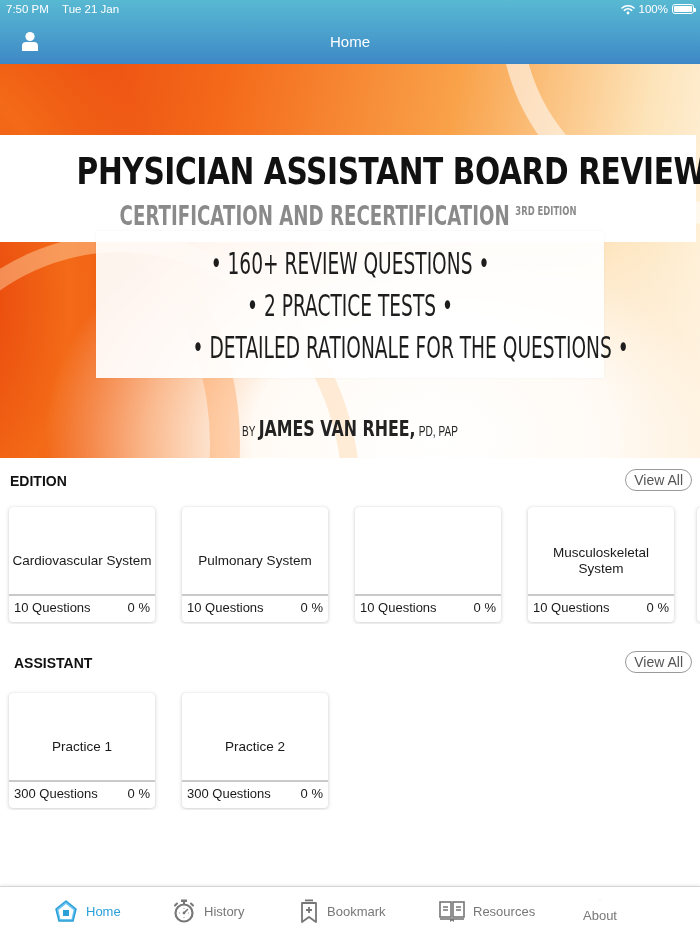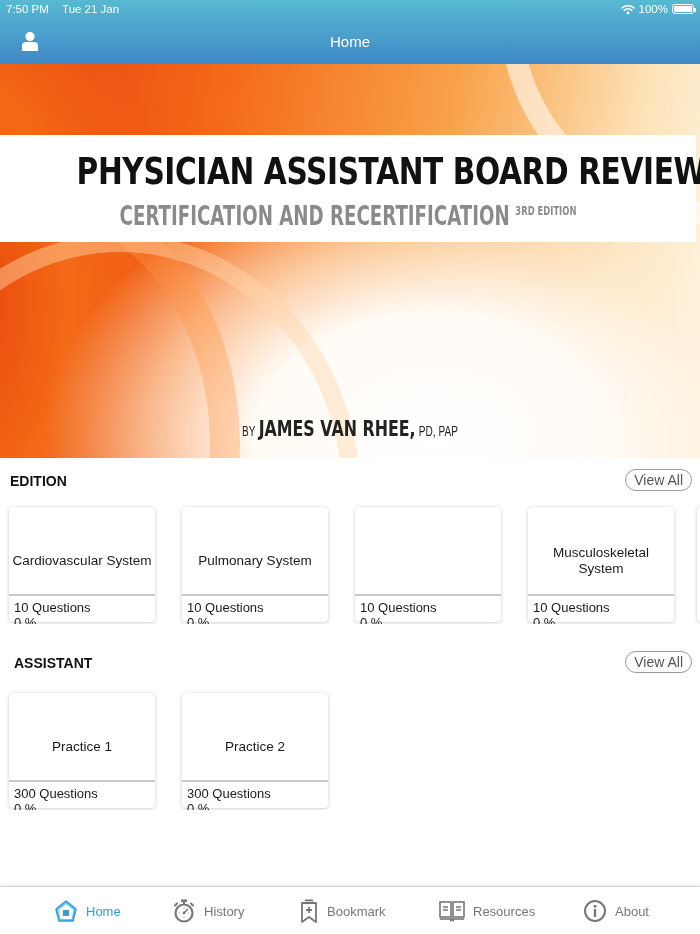--- a/index.html
+++ b/index.html
@@ -75,21 +75,21 @@
     .card {
       position: absolute; width: 146px; height: 115px; background: #fff; border-radius: 4px;
       box-shadow: 0 1px 4px rgba(0,0,0,0.18), 0 0 1px rgba(0,0,0,0.12);
     }
     .card .name {
       position: absolute; left: 2px; right: 2px; top: 0; height: 87px;
       display: flex; align-items: center; justify-content: center; text-align: center;
       font-size: 13.5px; line-height: 16px; color: #1a1a1a; padding-top: 20px;
     }
     .card .divider { position: absolute; left: 0; right: 0; top: 87px; height: 2px; background: #c9c9c9; }
-    .card .footer { position: absolute; left: 5px; right: 5px; top: 93px; font-size: 13px; color: #1a1a1a; display: flex; justify-content: space-between; flex-direction: column; }
+    .card .footer { position: absolute; left: 5px; right: 5px; top: 93px; font-size: 13px; color: #1a1a1a; display: flex; justify-content: space-between; }
 
     
     .tabbar {
       position: absolute; left: 0; top: 886px; width: 700px; height: 48px; background: #fff;
       border-top: 1px solid #d5d5d5; box-shadow: 0 -1px 3px rgba(0,0,0,0.08);
     }
     .tab { position: absolute; top: 12px; height: 24px; display: flex; align-items: center; gap: 8px; font-size: 13px; color: #777; }
     .tab.active { color: #2a9fd8; }
     .tab svg { display: block; }
   </style>
@@ -124,20 +124,25 @@
 <div class="banner">
   <div class="swoosh" style="left:-180px; top:120px; width:420px; height:520px; border:30px solid rgba(255,150,70,0.35);"></div>
   <div class="swoosh" style="left:-120px; top:170px; width:480px; height:520px; border:18px solid rgba(255,215,170,0.45);"></div>
   <div class="swoosh" style="left:500px; top:-260px; width:420px; height:420px; border:22px solid rgba(255,255,255,0.55);"></div>
   <div class="title-strip">
     <div class="title-main">PHYSICIAN ASSISTANT BOARD REVIEW</div>
     <div class="title-sub">
       <span>CERTIFICATION AND RECERTIFICATION</span><span class="edition">3RD EDITION</span>
     </div>
   </div>
+  <div class="features">
+    <div class="feature">• 160+ REVIEW QUESTIONS •</div>
+    <div class="feature">• 2 PRACTICE TESTS •</div>
+    <div class="feature">• DETAILED RATIONALE FOR THE QUESTIONS •</div>
+  </div>
   <div class="author">
     <span class="inner">
       <span class="by">BY</span>
       <span class="name">JAMES VAN RHEE,</span>
       <span class="cred">PD, PAP</span>
     </span>
   </div>
 </div>
 
 <div class="section" style="top:458px; height:170px;">
@@ -234,21 +239,21 @@
   <div class="tab" style="left:439px;">
     <svg width="26" height="22" viewBox="0 0 26 22">
       <rect x="1" y="2" width="11" height="15" fill="#fff" stroke="#777" stroke-width="1.6"></rect>
       <rect x="14" y="2" width="11" height="15" fill="#fff" stroke="#777" stroke-width="1.6"></rect>
       <path d="M1 19 L25 19" stroke="#777" stroke-width="1.6"></path>
       <path d="M11 19 L11 22 L13 20.5 L15 22 L15 19" fill="#777"></path>
       <path d="M4 7 L9 7 M4 10 L9 10 M17 7 L22 7 M17 10 L22 10" stroke="#777" stroke-width="1.4"></path>
     </svg>
     <span>Resources</span>
   </div>
-  <div class="tab" style="left:583px;">
+  <div class="tab" style="left:583px;flex-direction:column;">
     <svg width="24" height="24" viewBox="0 0 24 24">
       <circle cx="12" cy="12" r="10" fill="#fff" stroke="#777" stroke-width="2"></circle>
       <circle cx="12" cy="7.2" r="1.5" fill="#777"></circle>
       <rect x="10.8" y="10" width="2.4" height="8" fill="#777"></rect>
     </svg>
     <span>About</span>
   </div>
 </div>
 
 </body></html>

